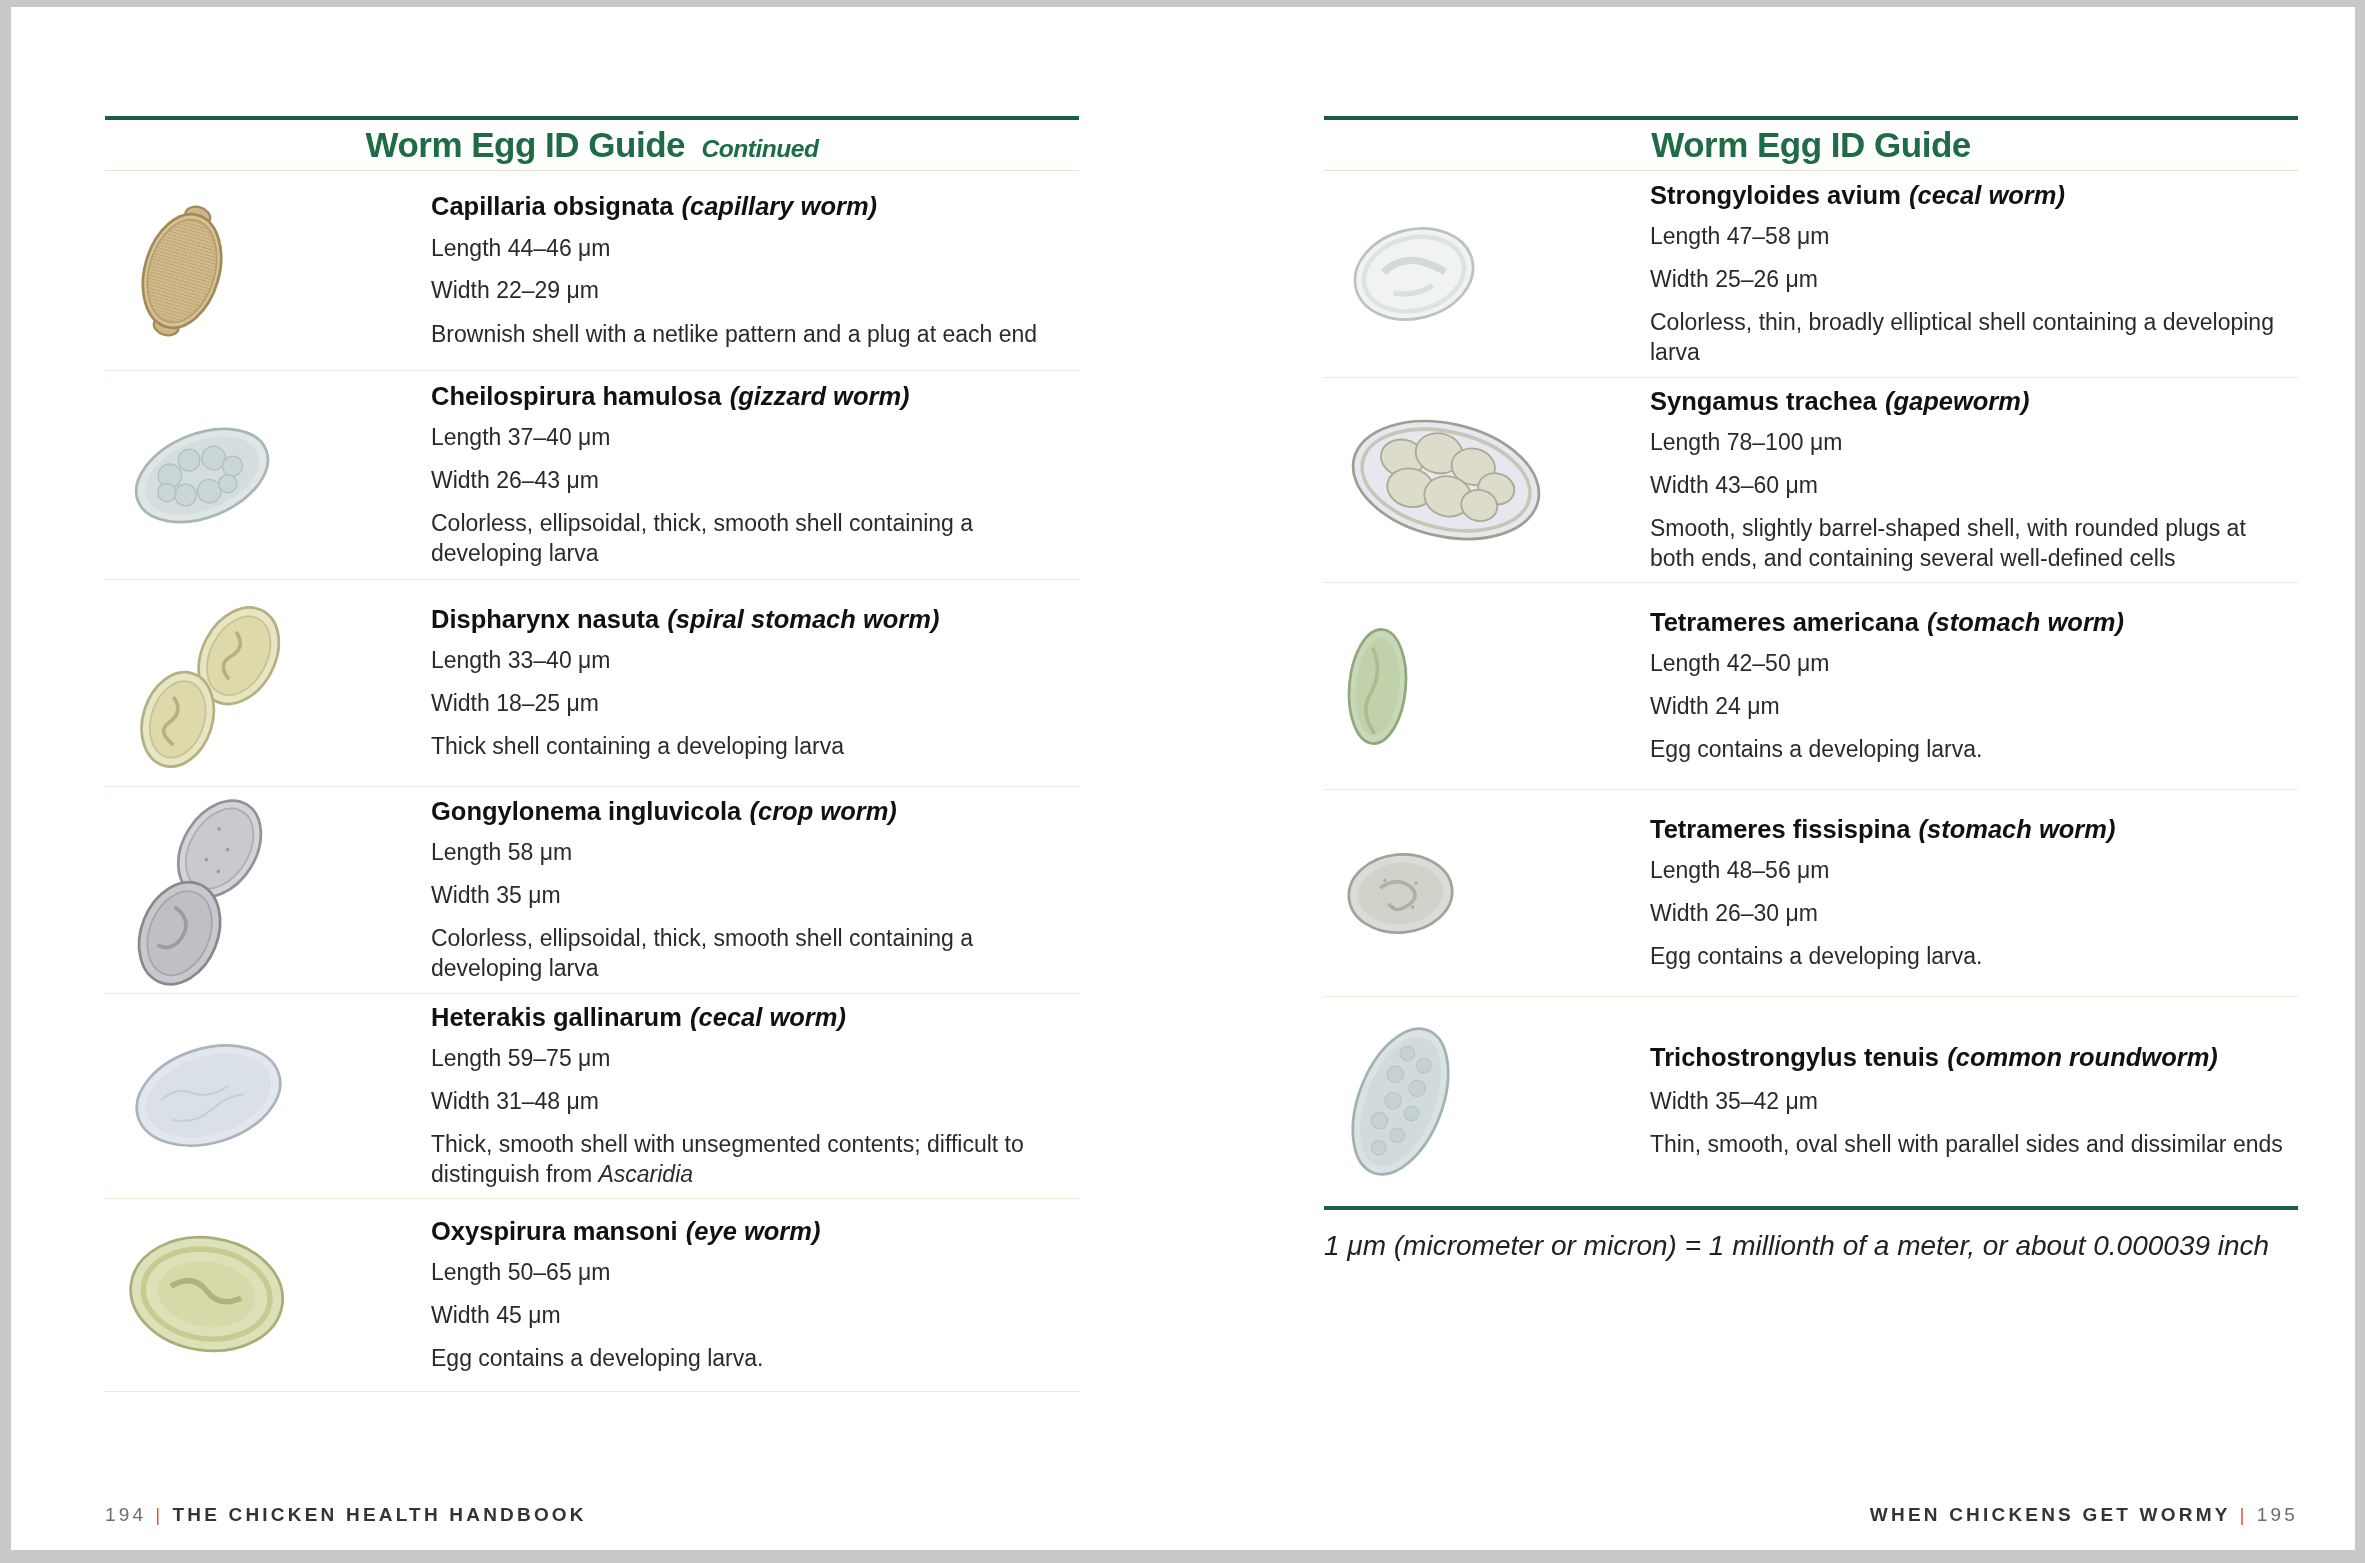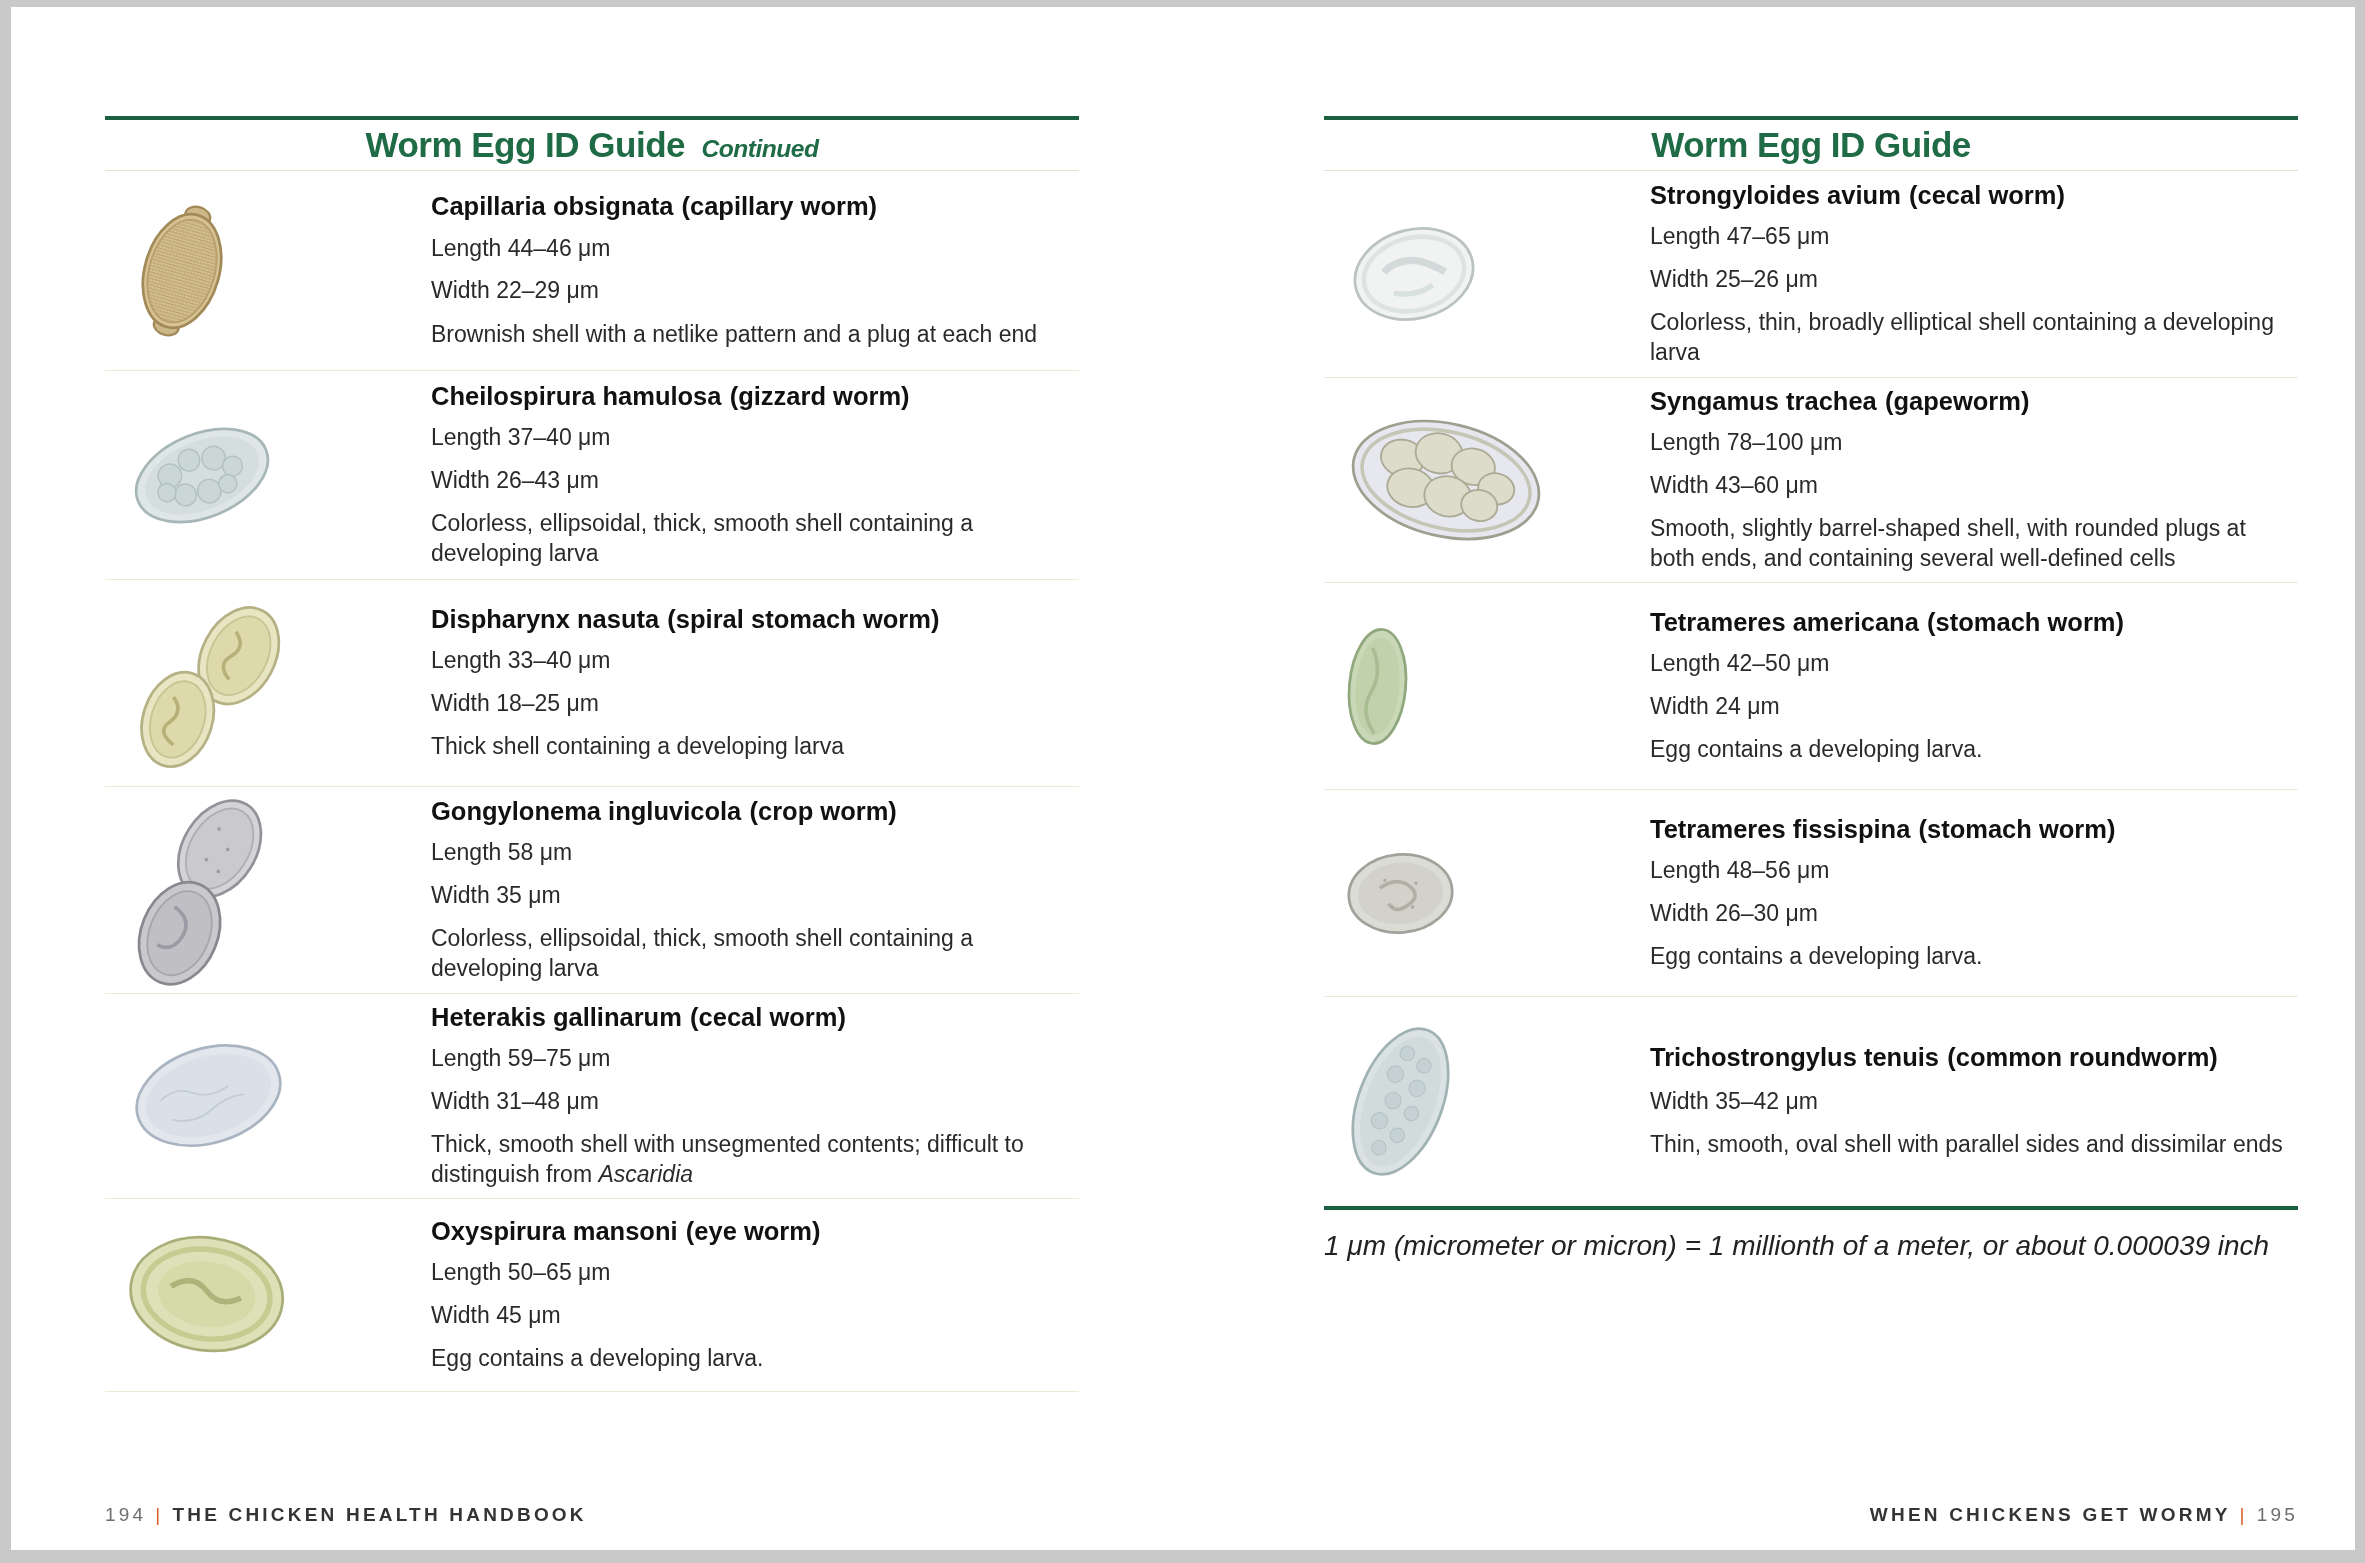--- a/index.html
+++ b/index.html
@@ -46,21 +46,21 @@
 
   .egg-cell {
     width: 326px; flex: 0 0 326px;
     display: flex; align-items: center;
     padding-left: 9px;
   }
   .info-cell { flex: 1 1 auto; padding-right: 5.5px; }
 
   .species-line { font-size: 25.5px; color: #111; }
   .species { font-weight: bold; }
-  .common  { font-weight: bold; margin-left: 8.2px; }
+  .common  { font-weight: bold; margin-left: 8.2px; font-style: italic; }
   .metric  { font-size: 23px; color: #2a2a2a; margin-top: 15.5px; }
   .metric.first { margin-top: 13.6px; }
   .desc    { font-size: 23px; color: #2a2a2a; margin-top: 15.5px; line-height: 1.3; }
   .ital    { font-style: italic; text-align: right; }
 
   
   .footnote {
     font-size: 28px; font-style: italic; color: #222;
     margin-top: 20px;
   }
@@ -246,21 +246,21 @@
           <g transform="rotate(-14 89 75)">
             <ellipse cx="89" cy="75" rx="66" ry="49" fill="#f1f3f3" stroke="#bac2c2" stroke-width="3"></ellipse>
             <ellipse cx="89" cy="75" rx="56" ry="40" fill="none" stroke="#dde3e3" stroke-width="5"></ellipse>
             <path d="M57 65 q20 -12 42 -2 q14 8 24 18" stroke="#d2dada" stroke-width="8" fill="none"></path>
             <path d="M62 90 q22 10 44 2" stroke="#d8e0e0" stroke-width="6" fill="none"></path>
           </g>
         </svg>
       </div>
       <div class="info-cell">
         <h3 class="species-line"><span class="species">Strongyloides avium</span><span class="common">(cecal worm)</span></h3>
-        <p class="metric first">Length 47–65 μm</p>
+        <p class="metric first">Length 47–58 μm</p>
         <p class="metric">Width 25–26 μm</p>
         <p class="desc"><span>Colorless, thin, broadly elliptical shell containing a developing larva</span></p>
       </div>
     </section>
 
     <section class="entry h225">
       <div class="egg-cell">
         <svg width="226" height="159" viewBox="0 0 248 175">
           <g transform="rotate(13 124 87)">
             <ellipse cx="124" cy="87" rx="104" ry="62" fill="#e7e7ef" stroke="#9f9f90" stroke-width="3"></ellipse>

